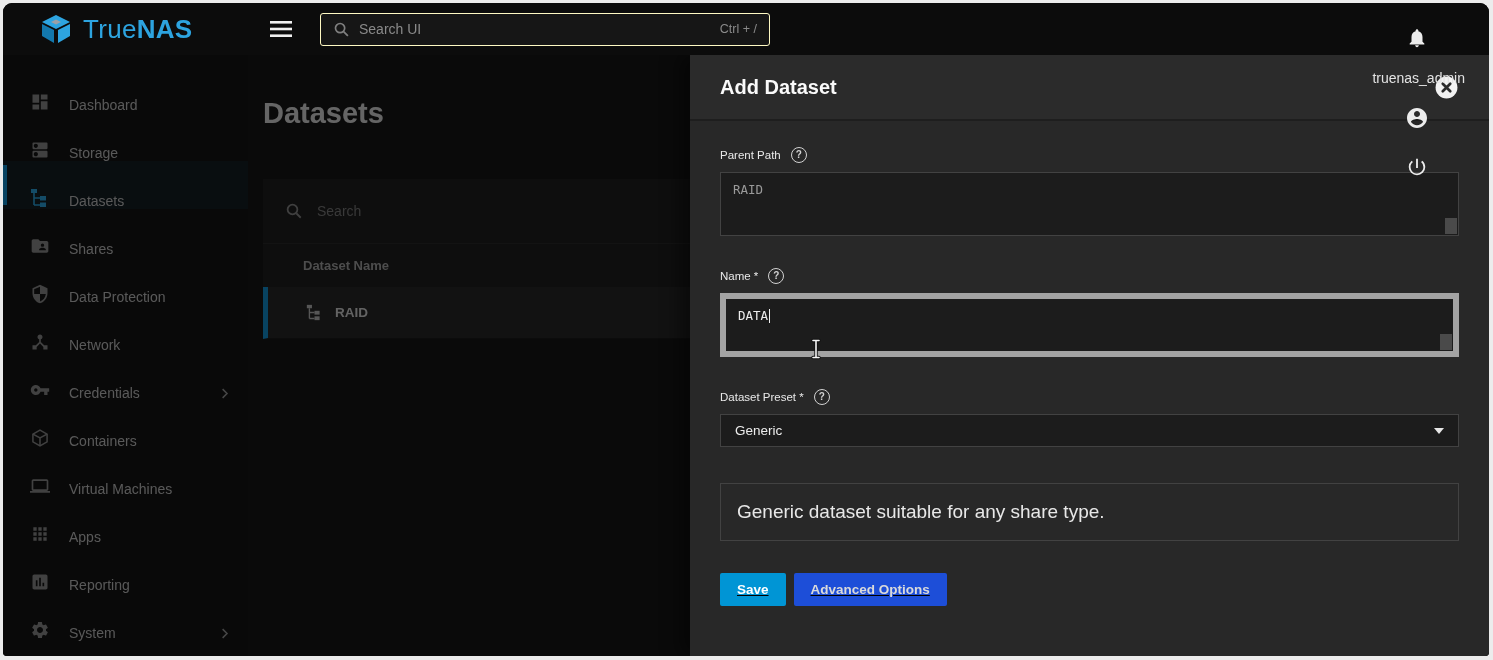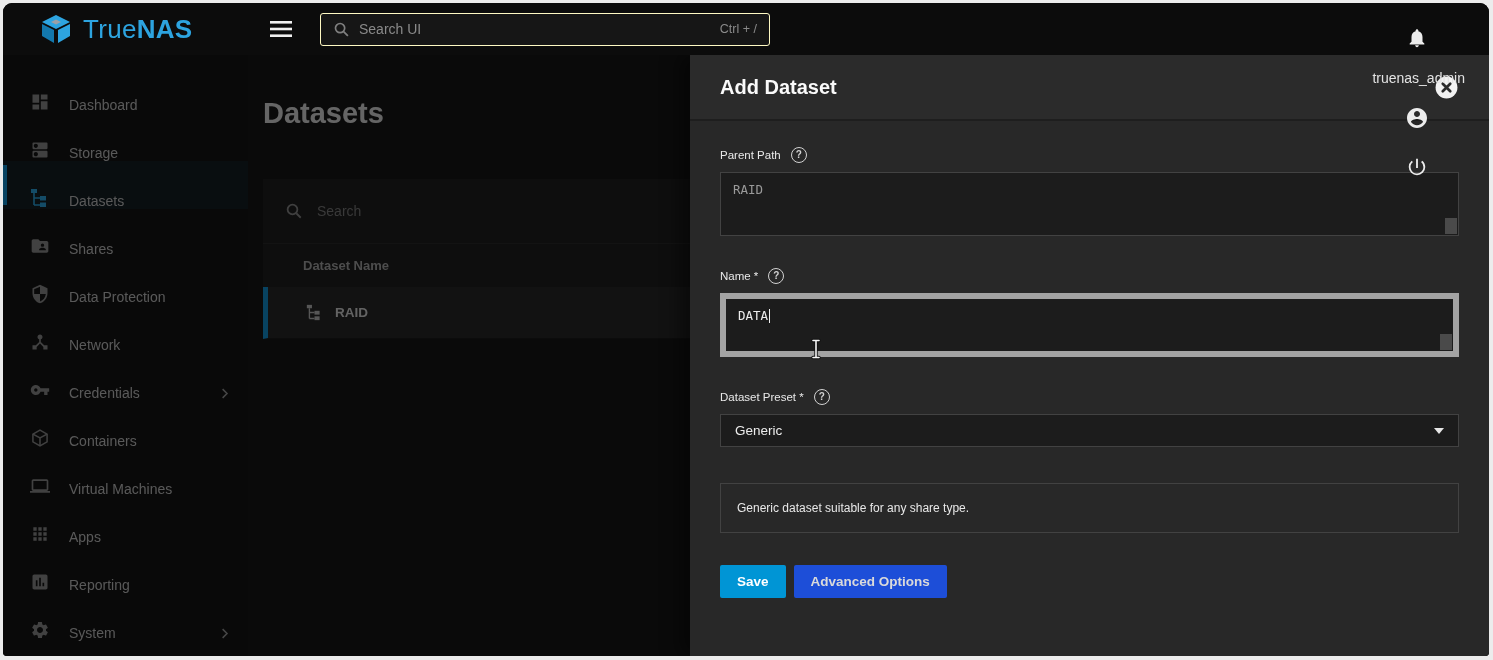--- a/index.html
+++ b/index.html
@@ -55,22 +55,22 @@
   .label-row { display:flex; align-items:center; gap:10px; }
   .flabel { font-size:11.5px; color:#e9e9e9; }
   .help-icon { width:16px; height:16px; border:1.5px solid #d2d2d2; border-radius:50%; display:inline-flex; align-items:center; justify-content:center; font-size:10px; font-weight:700; color:#d2d2d2; line-height:1; }
   .tarea { margin-top:9px; height:64px; background:#1c1c1c; border:1px solid #424242; padding:9px 12px; font-family:"DejaVu Sans Mono", monospace; font-size:12.5px; position:relative; cursor:text; }
   .tarea.disabled { color:#9a9a9a; }
   .tarea.focused { border:6px solid #a3a3a3; color:#ededed; }
   .tarea .grip { position:absolute; right:1px; bottom:1px; width:12px; height:16px; background:#4a4a4a; }
   .caret { display:inline-block; width:1px; height:14px; background:#f0f0f0; vertical-align:text-bottom; margin-left:1px; }
   .selectbox { margin-top:9px; height:33px; background:#1c1c1c; border:1px solid #424242; display:flex; align-items:center; padding:0 14px; font-size:13.5px; color:#ededed; cursor:pointer; }
   .selectbox .arrow { margin-left:auto; width:0; height:0; border-left:5.5px solid transparent; border-right:5.5px solid transparent; border-top:6px solid #e6e6e6; }
-  .info-box { margin-top:36px; border:1px solid #424242; padding:17px 16px; font-size:12px; color:#e8e8e8; }
-  .btn-row { margin-top:32px; display:flex; gap:8px; }
+  .info-box { margin-top:36px; border:1px solid #424242; padding:17px 16px; font-size:19px; color:#e8e8e8; }
+  .btn-row { margin-top:32px; display:flex; gap:8px;text-decoration:underline; }
   .btn { height:33px; padding:0 17px; border:none; border-radius:2px; font-family:"Liberation Sans", sans-serif; font-size:13.5px; font-weight:700; cursor:pointer; display:inline-flex; align-items:center; }
   .btn-save { background:#0095d5; color:#ffffff; }
   .btn-adv { background:#1d4ed8; color:#dadada; }
   .ibeam-cursor { position:absolute; left:119px; top:283px; z-index:5; pointer-events:none; }
 </style>
 </head>
 <body>
 
 <div class="screen">
 

